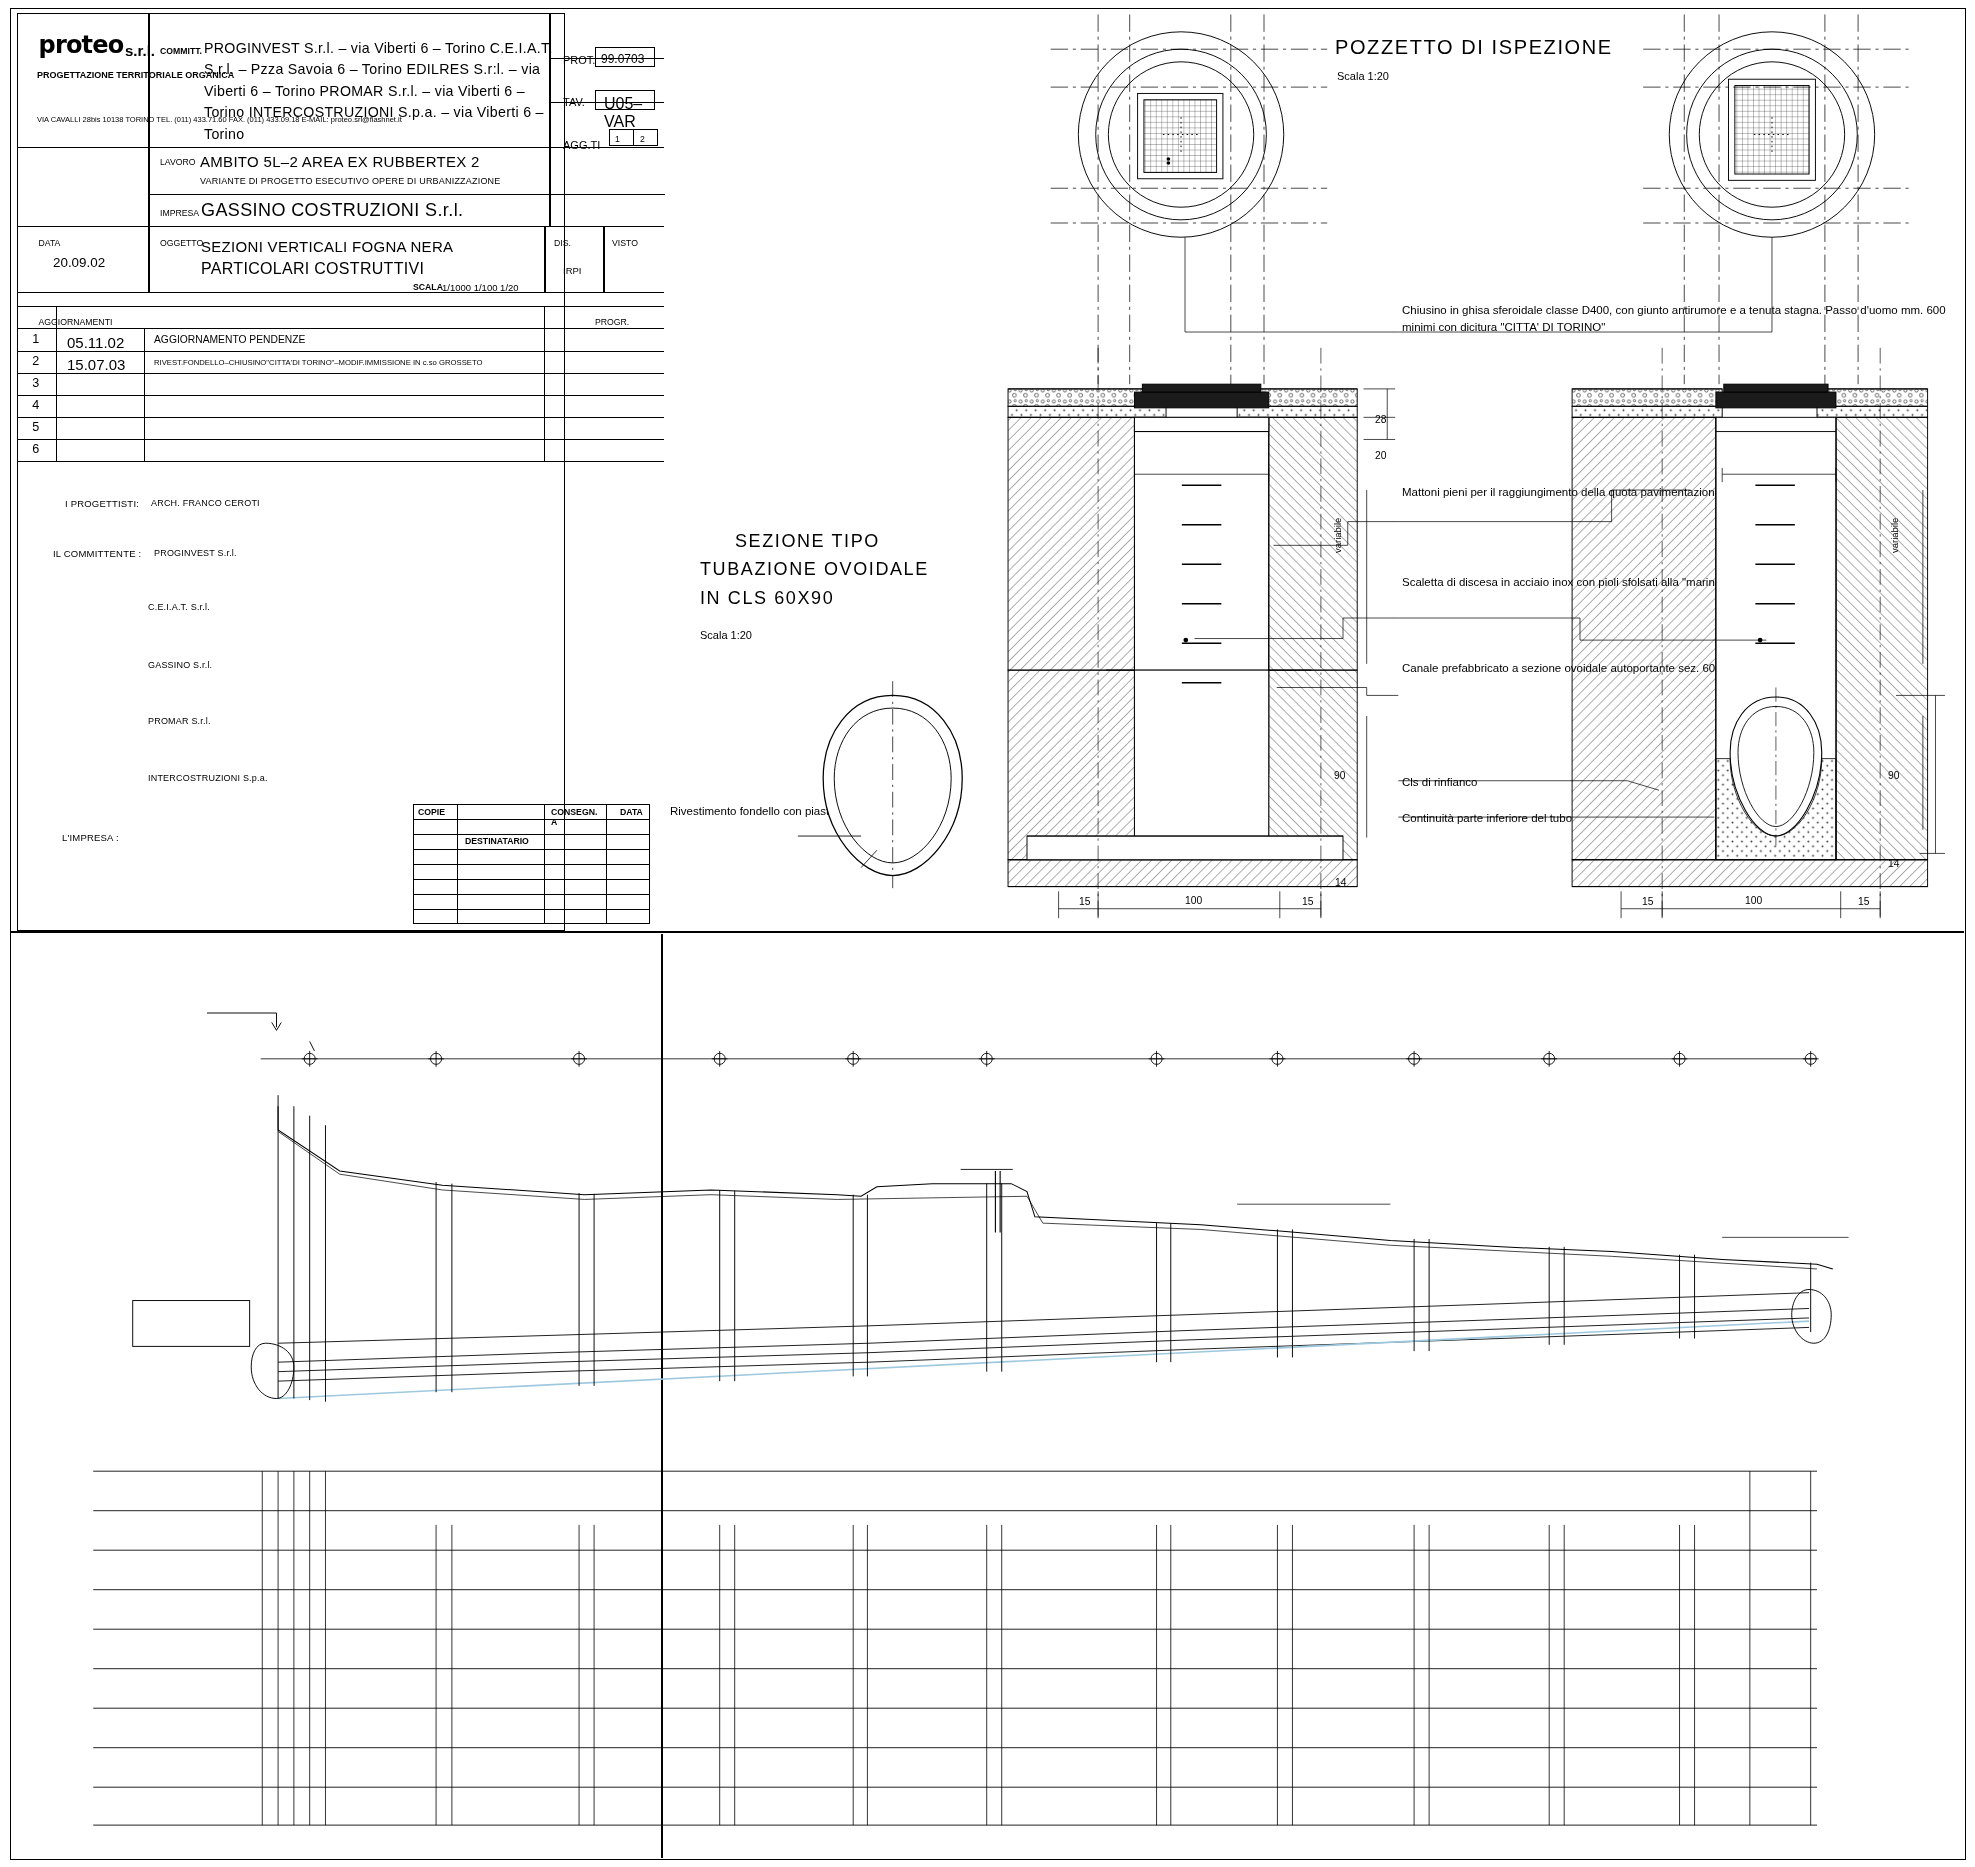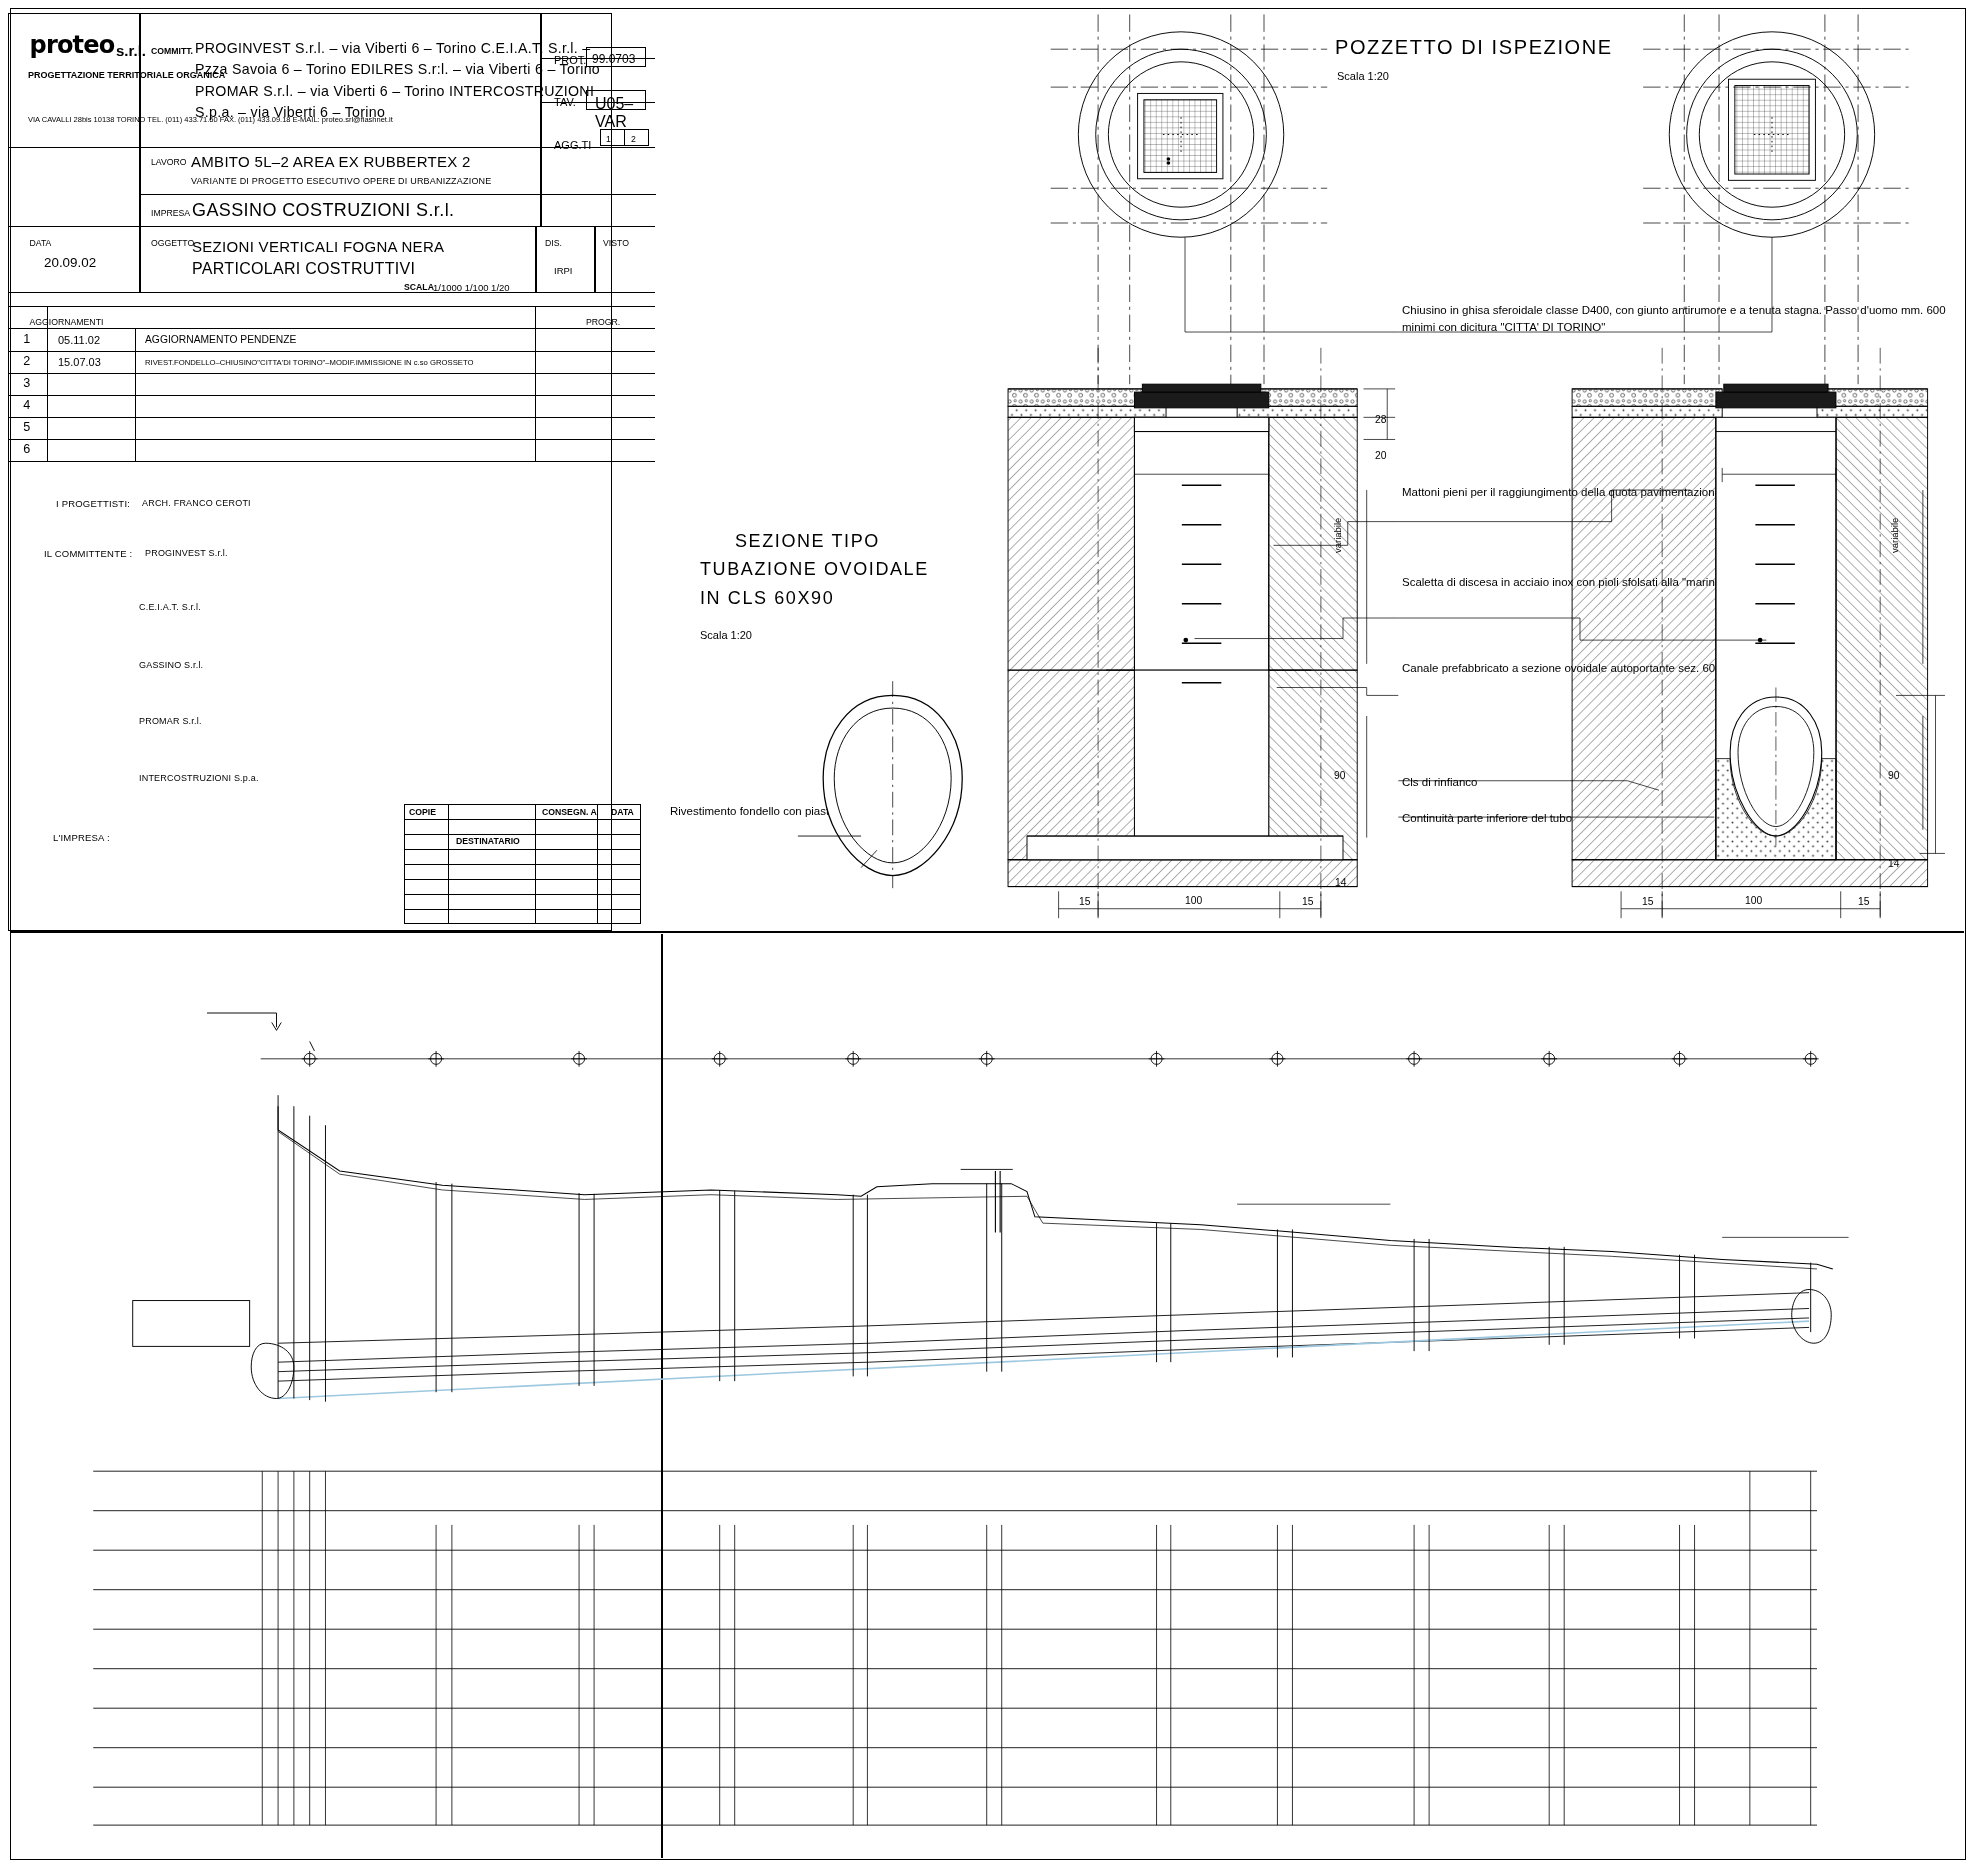--- a/index.html
+++ b/index.html
@@ -3,21 +3,21 @@
 <meta charset="utf-8">
 <style>
   html,body{margin:0;padding:0;background:#ffffff;}
   body{width:1975px;height:1868px;position:relative;font-family:"Liberation Sans",sans-serif;color:#000;}
   .sheet{position:absolute;left:0;top:0;width:1975px;height:1868px;}
   .bx{position:absolute;box-sizing:border-box;}
   .ln{position:absolute;background:#000;}
 
   
   #outer-frame{left:9.5px;top:8px;width:1956px;height:1852px;border:1.6px solid #000;}
-  #title-block{left:8px;top:12.6px;width:604px;height:918px;border:1.6px solid #000;}
+  #title-block{left:17px;top:12.6px;width:548px;height:918px;border:1.6px solid #000;}
   #mid-divider{left:11px;top:931px;width:1953px;height:2.4px;background:#000;}
   #lower-divider{left:661px;top:934px;width:2.4px;height:924px;background:#000;}
 
   
   .tb-line{position:absolute;background:#000;}
 
   .logo{position:absolute;left:20.5px;top:17.4px;font-family:"DejaVu Sans",sans-serif;font-weight:bold;font-size:24px;letter-spacing:-0.8px;}
   .srl{position:absolute;left:107px;top:28.4px;font-size:15px;font-weight:bold;}
   .pro-sub{position:absolute;left:19px;top:55px;font-size:9px;font-weight:bold;line-height:1.35;}
   .pro-addr{position:absolute;left:19px;top:101px;font-size:7.5px;line-height:1.45;}
@@ -45,21 +45,21 @@
   .ogg-2{position:absolute;left:183px;top:246px;font-size:16px;letter-spacing:0.3px;}
   .scala-lbl{position:absolute;left:395px;top:268px;font-size:8.7px;font-weight:bold;}
   .scala-v{position:absolute;left:424px;top:268px;font-size:9.5px;}
   .dis-lbl{position:absolute;left:536px;top:224px;font-size:8.7px;}
   .dis-v{position:absolute;left:545px;top:251px;font-size:9.5px;}
   .visto-lbl{position:absolute;left:594px;top:224px;font-size:8.7px;}
 
   .agglist-lbl{position:absolute;left:20.5px;top:303px;font-size:8.7px;}
   .progr-lbl{position:absolute;left:577px;top:303px;font-size:8.7px;}
   .rowno{position:absolute;font-size:12.6px;}
-  .rowdate{position:absolute;font-size:11px;}
+  .rowdate{position:absolute;font-size:15px;}
   .rowtxt{position:absolute;font-size:10.3px;}
   .rowtxt.sm{font-size:7.7px;}
 
   .prog-lbl{position:absolute;font-size:9.5px;letter-spacing:0.2px;}
 
   .cp-h{position:absolute;font-size:8.7px;font-weight:bold;}
 
   
   .hdr-big{position:absolute;font-size:20px;letter-spacing:1.6px;}
   .hdr-sm{position:absolute;font-size:11px;}

